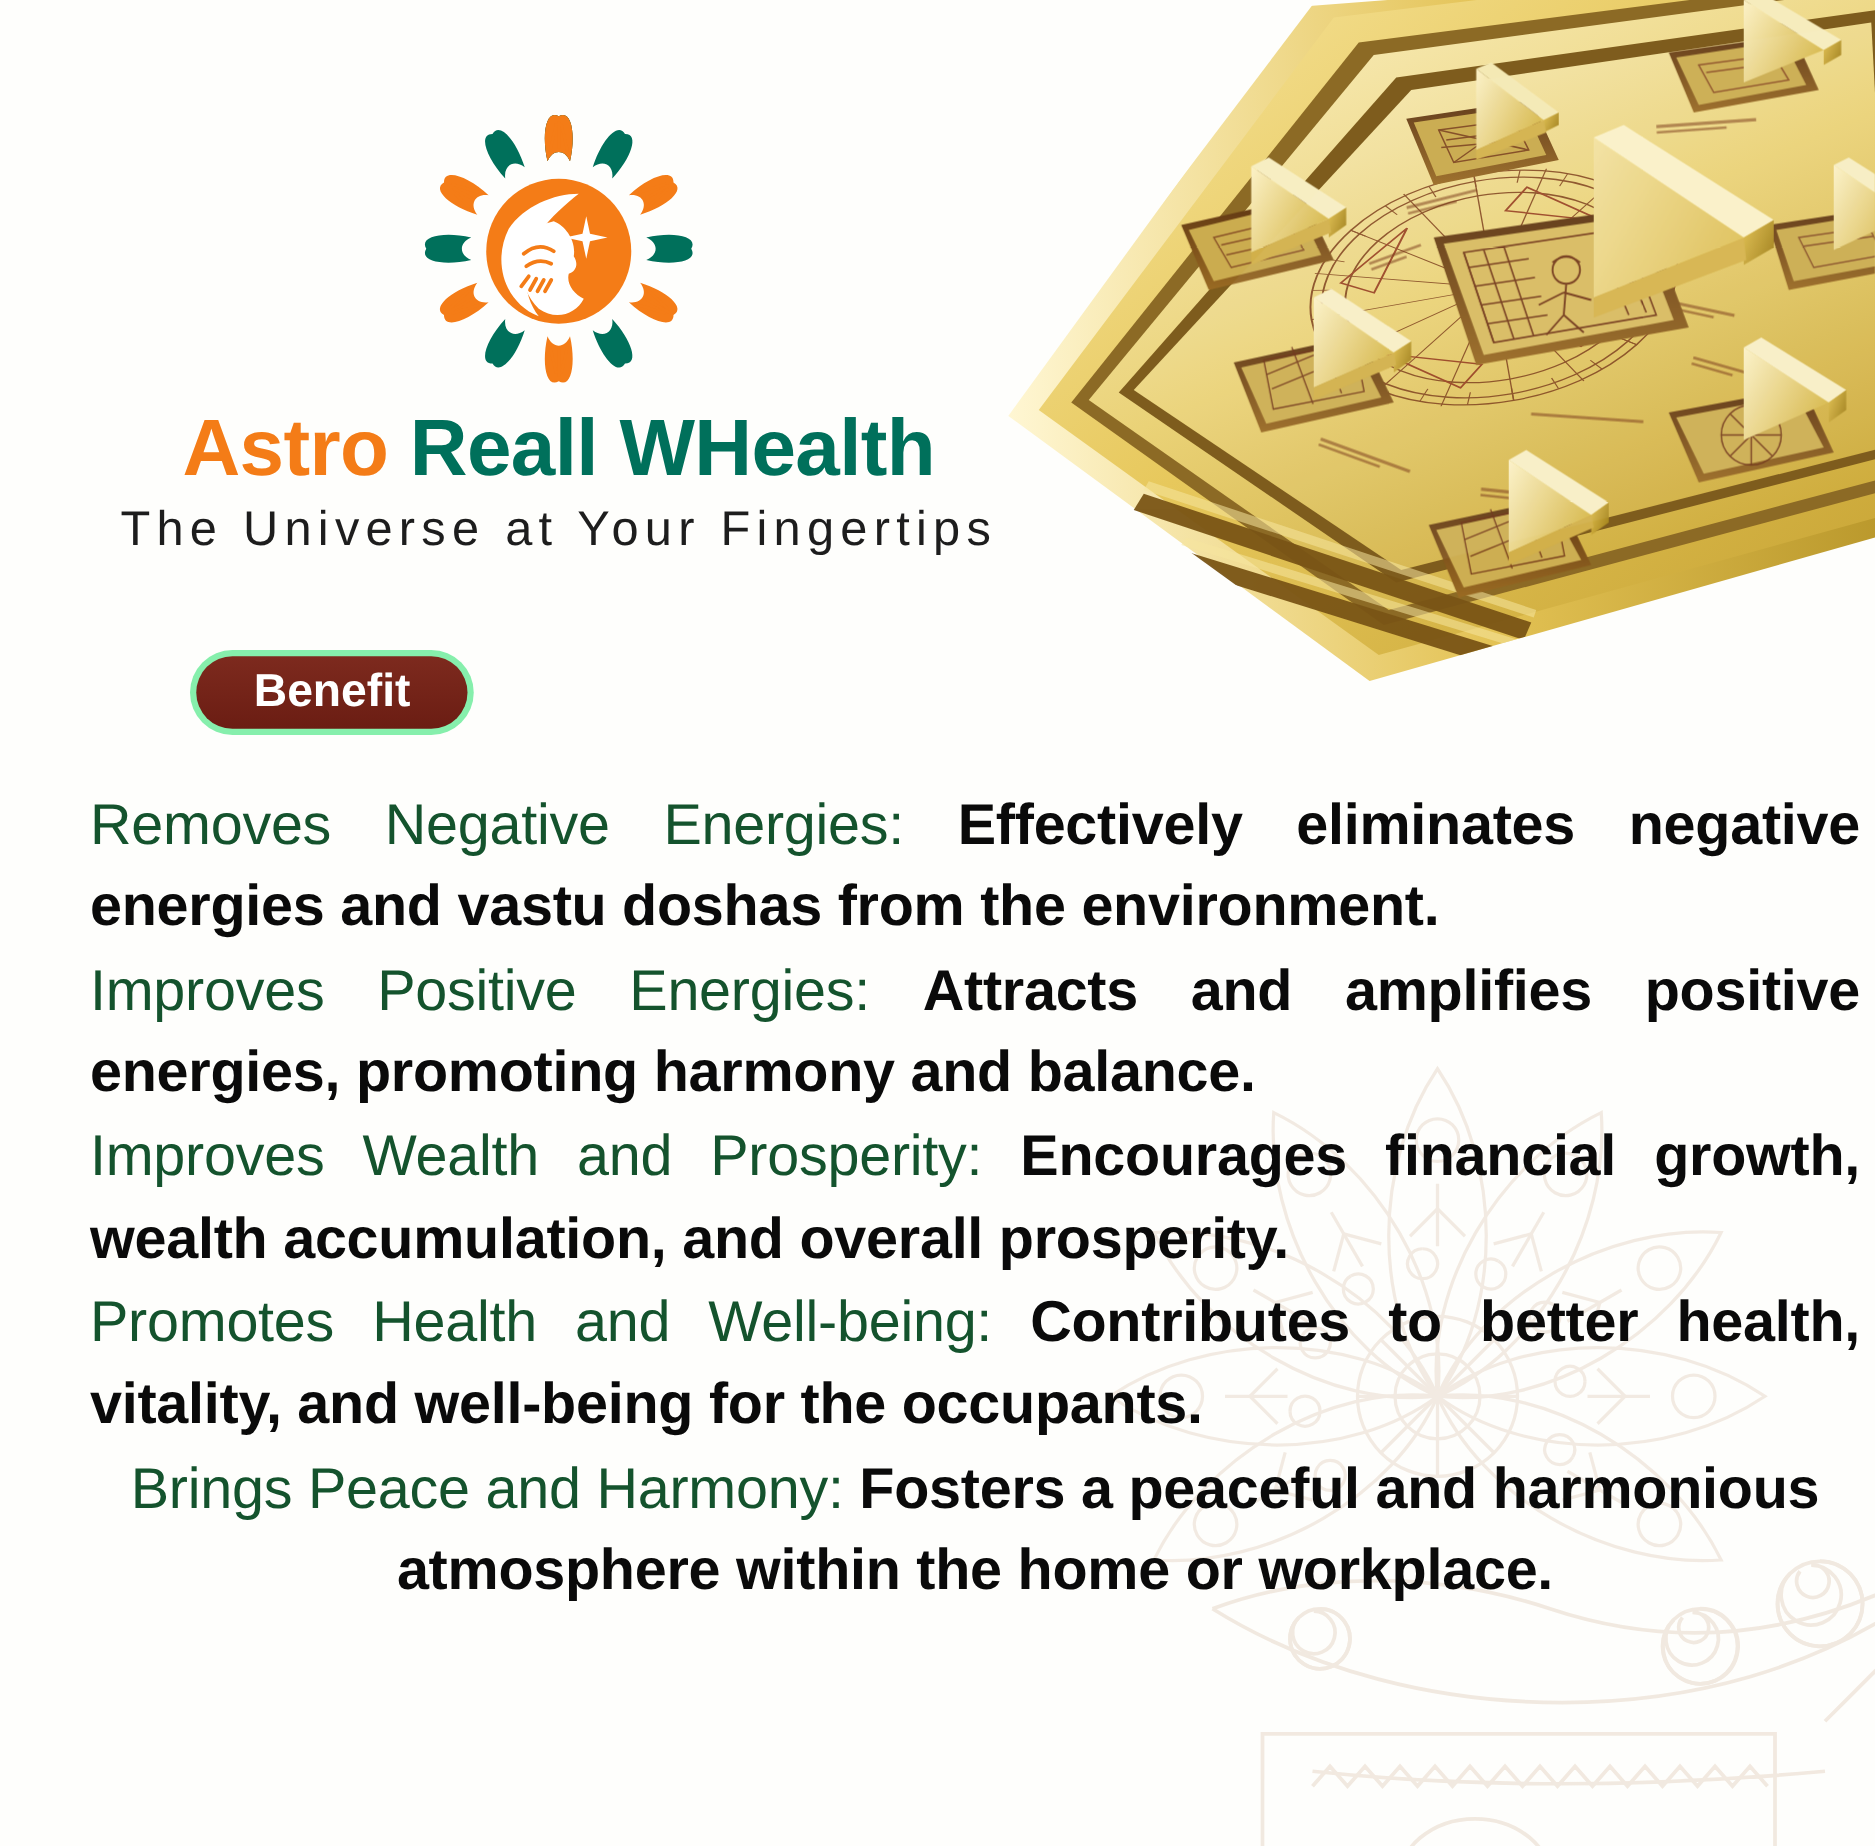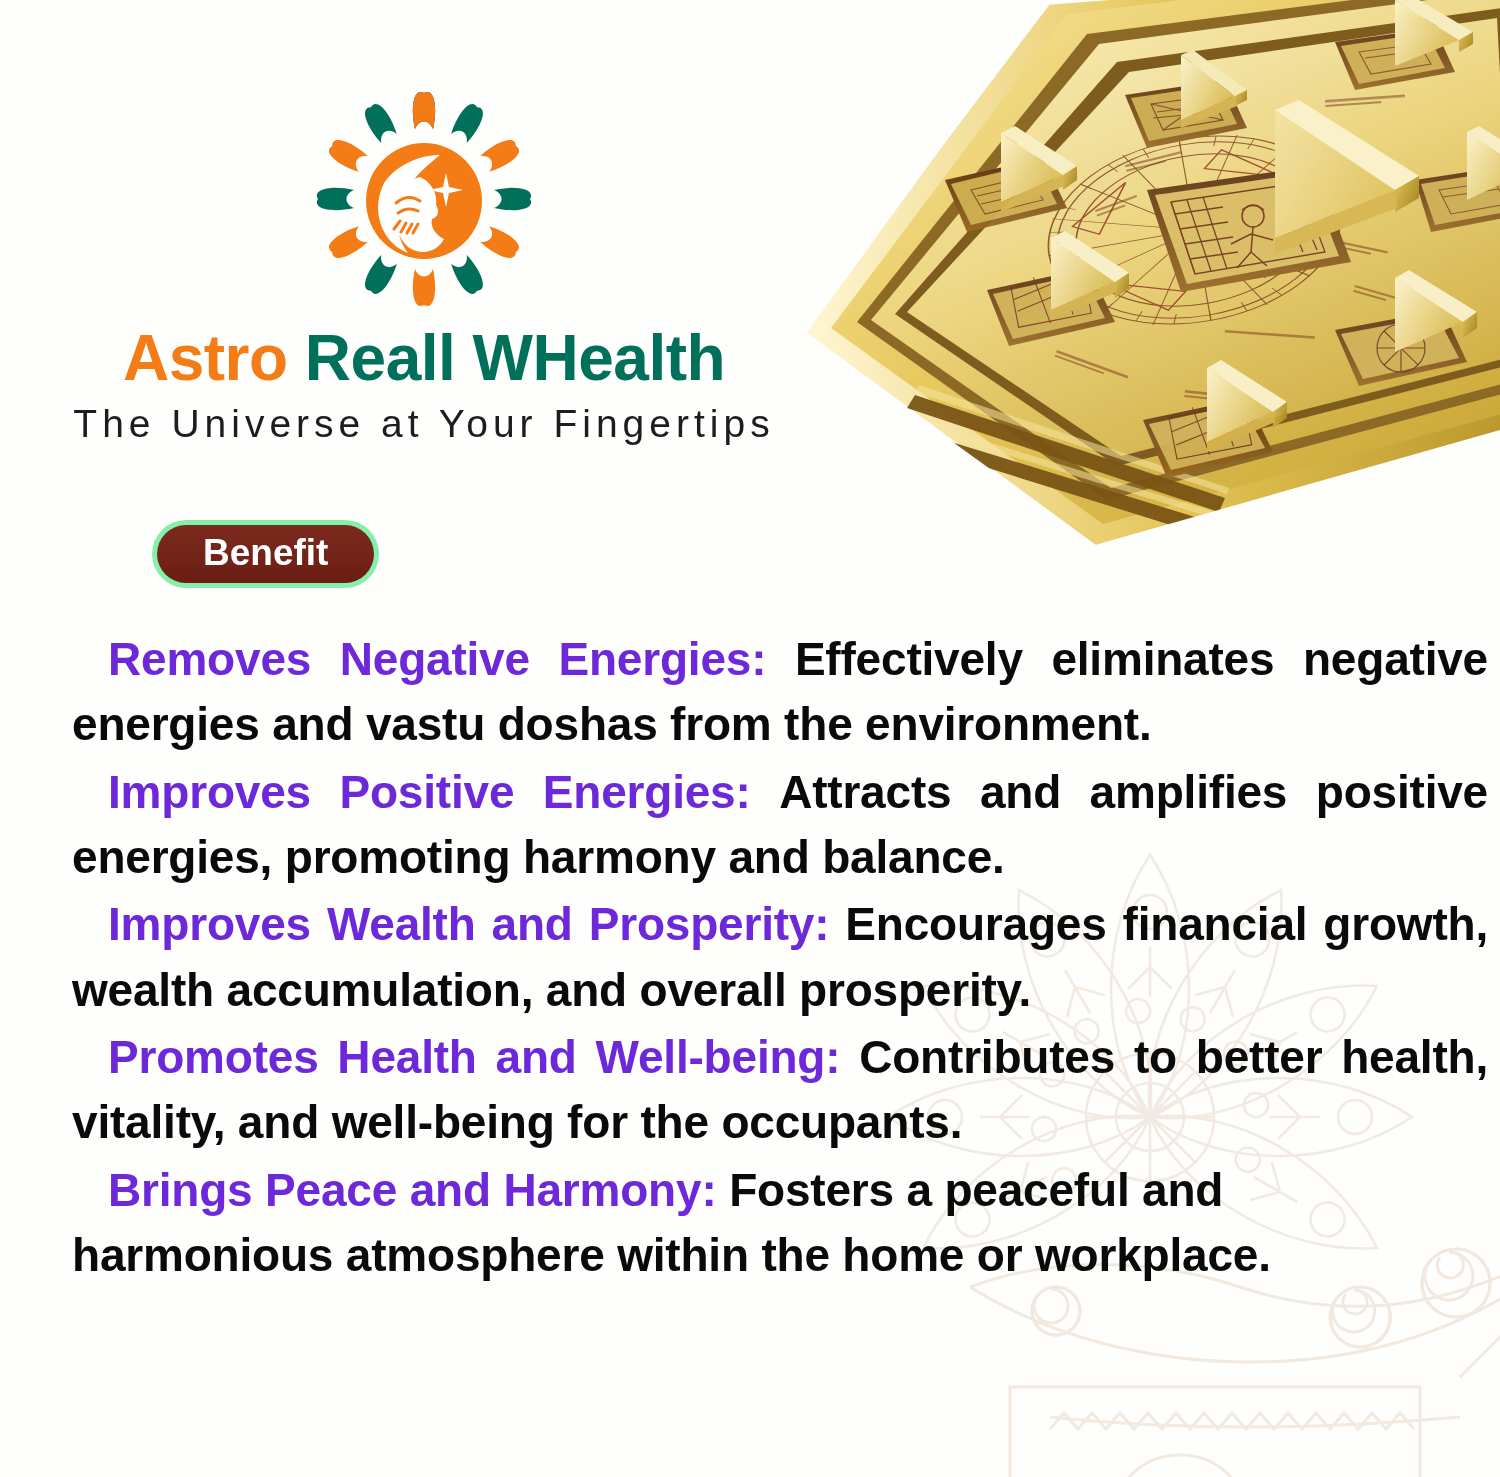--- a/index.html
+++ b/index.html
@@ -38,21 +38,21 @@
     top:0;
     left:795px;
     width:705px;
     height:560px;
     z-index:2;
   }
 
   
   #logo-block {
     position:absolute;
-    left:64px;
+    left:87px;
     top:88px;
     width:720px;
     z-index:3;
   }
   #logo-mark {
     display:block;
     margin:0 auto;
     width:232px;
     height:222px;
   }
@@ -112,25 +112,24 @@
     color:#050505;
     font-family:"Liberation Sans Narrow","Liberation Sans", sans-serif;
     font-stretch:condensed;
     text-align:justify;
     text-justify:inter-word;
     letter-spacing:-0.2px;
     margin-bottom:2px;
     -webkit-hyphens:auto;
     hyphens:auto;
   }
-  .benefit-item:last-child { text-align:left; }
+  .benefit-item:last-child { text-align:center; }
   .benefit-term {
-    color:#6d28d9;
-    font-weight:700;
-    margin-left:36px;
+    color:#14532d;
+    font-weight:400;
   }
   .benefit-desc {
     color:#0a0a0a;
     font-weight:600;
   }
 </style>
 </head>
 <body>
 
 <div id="poster">

